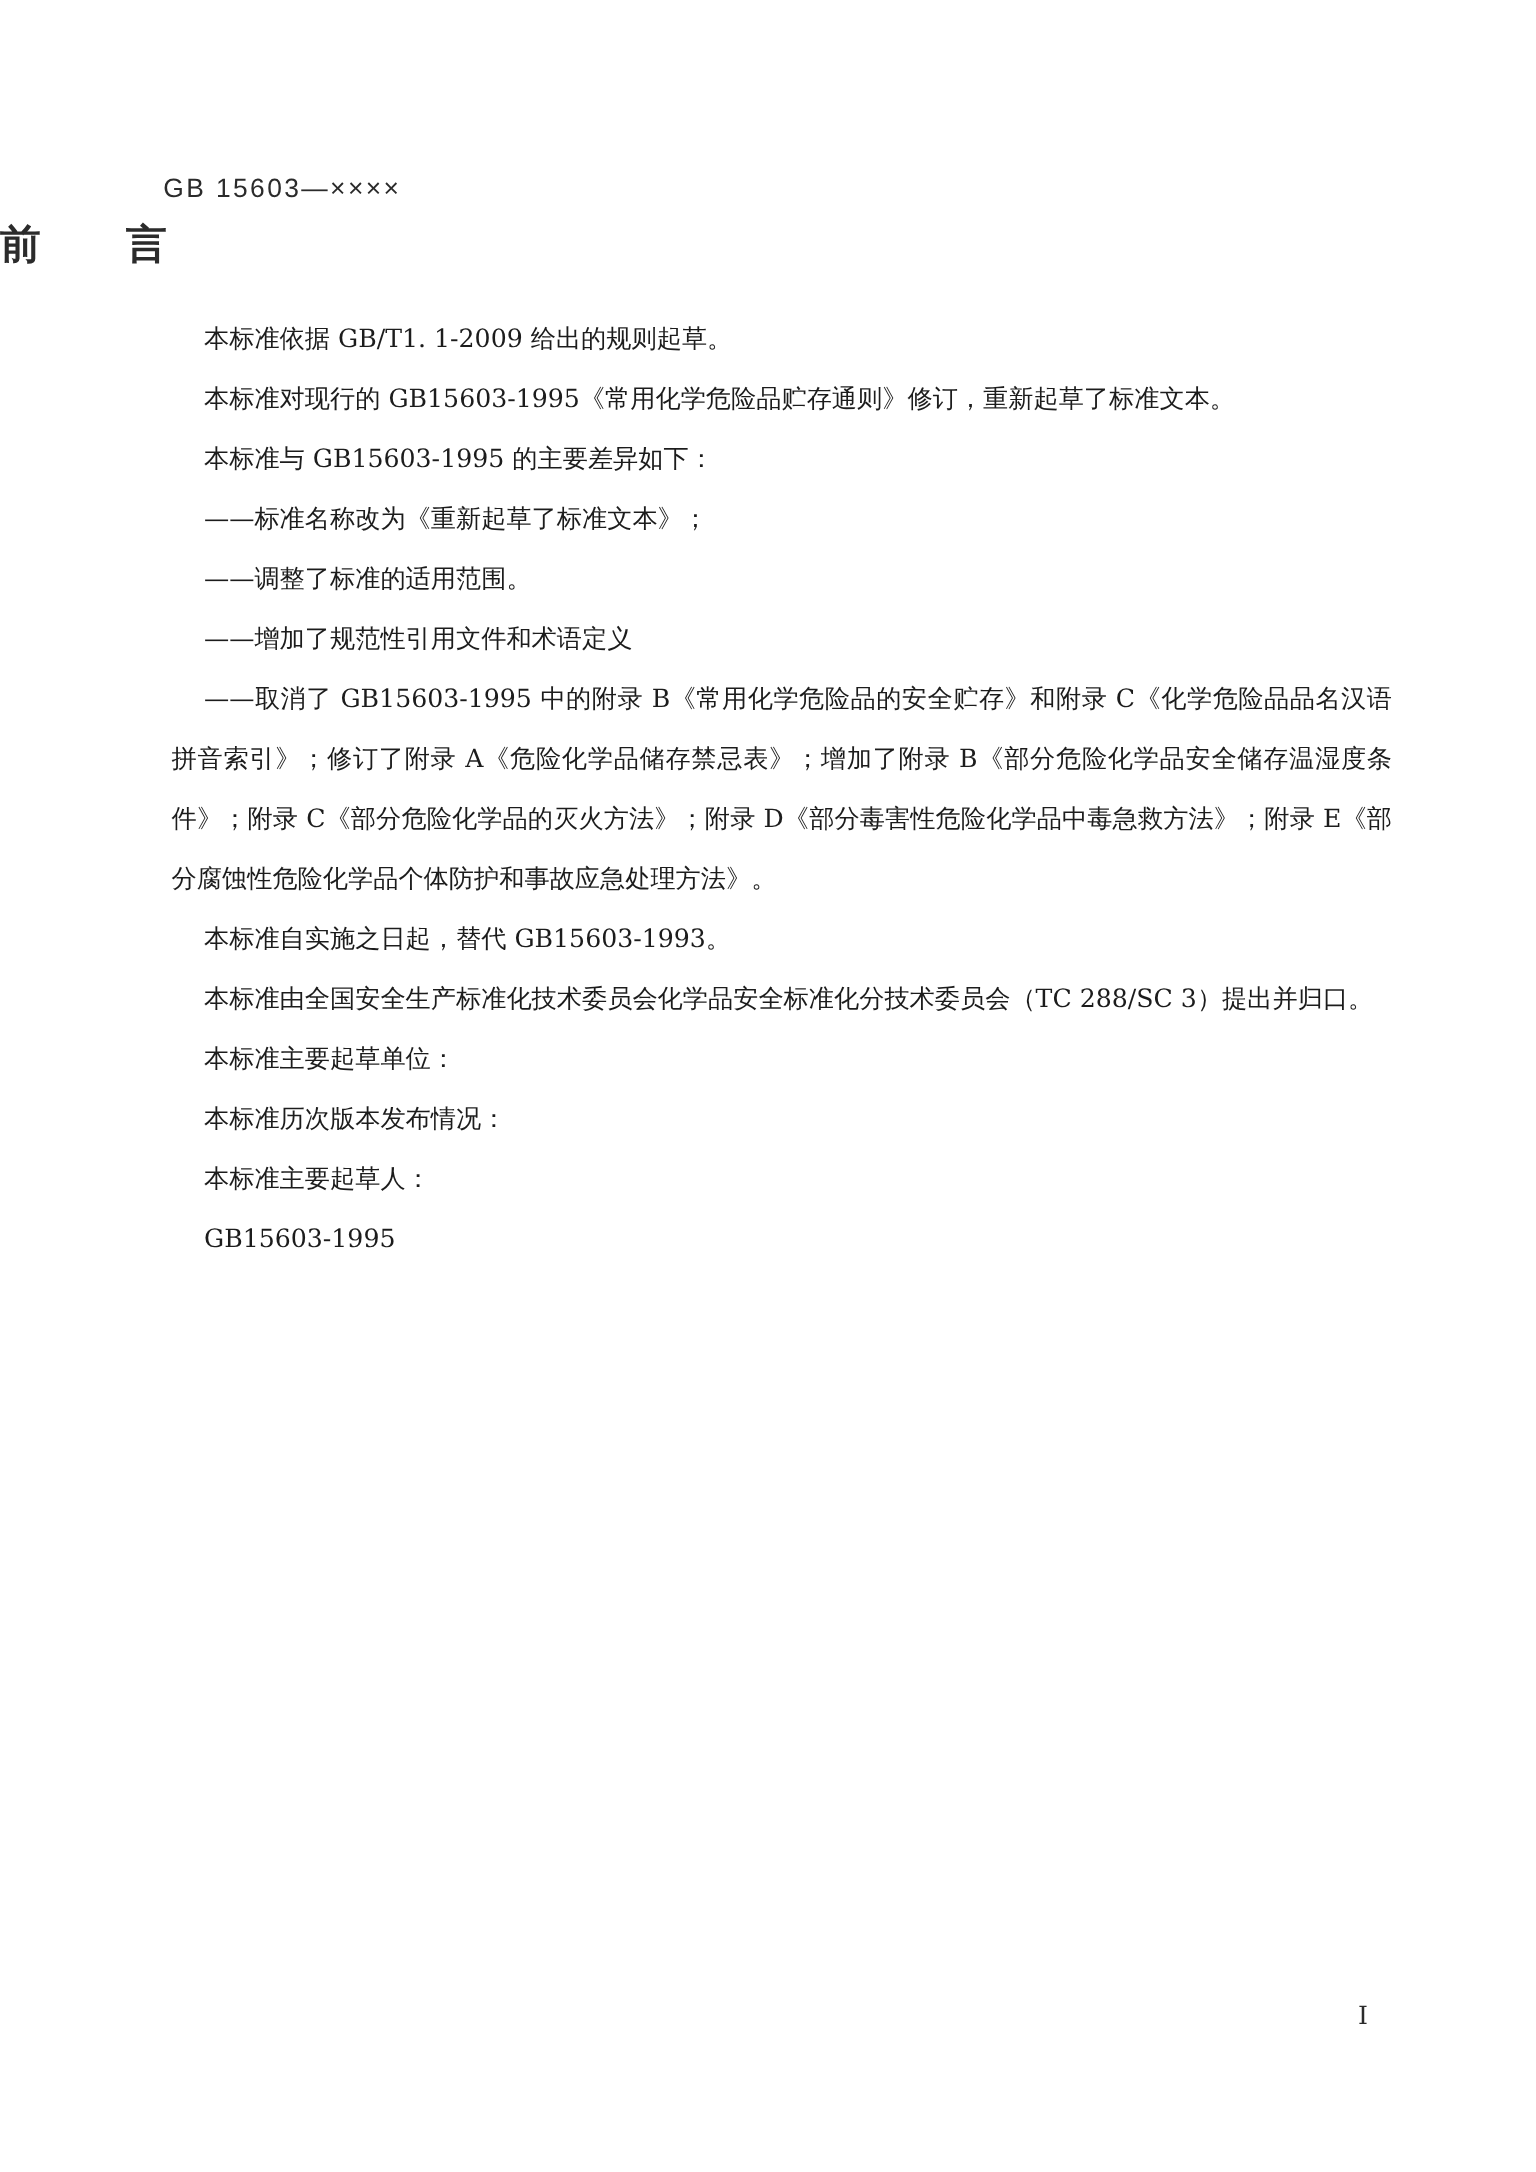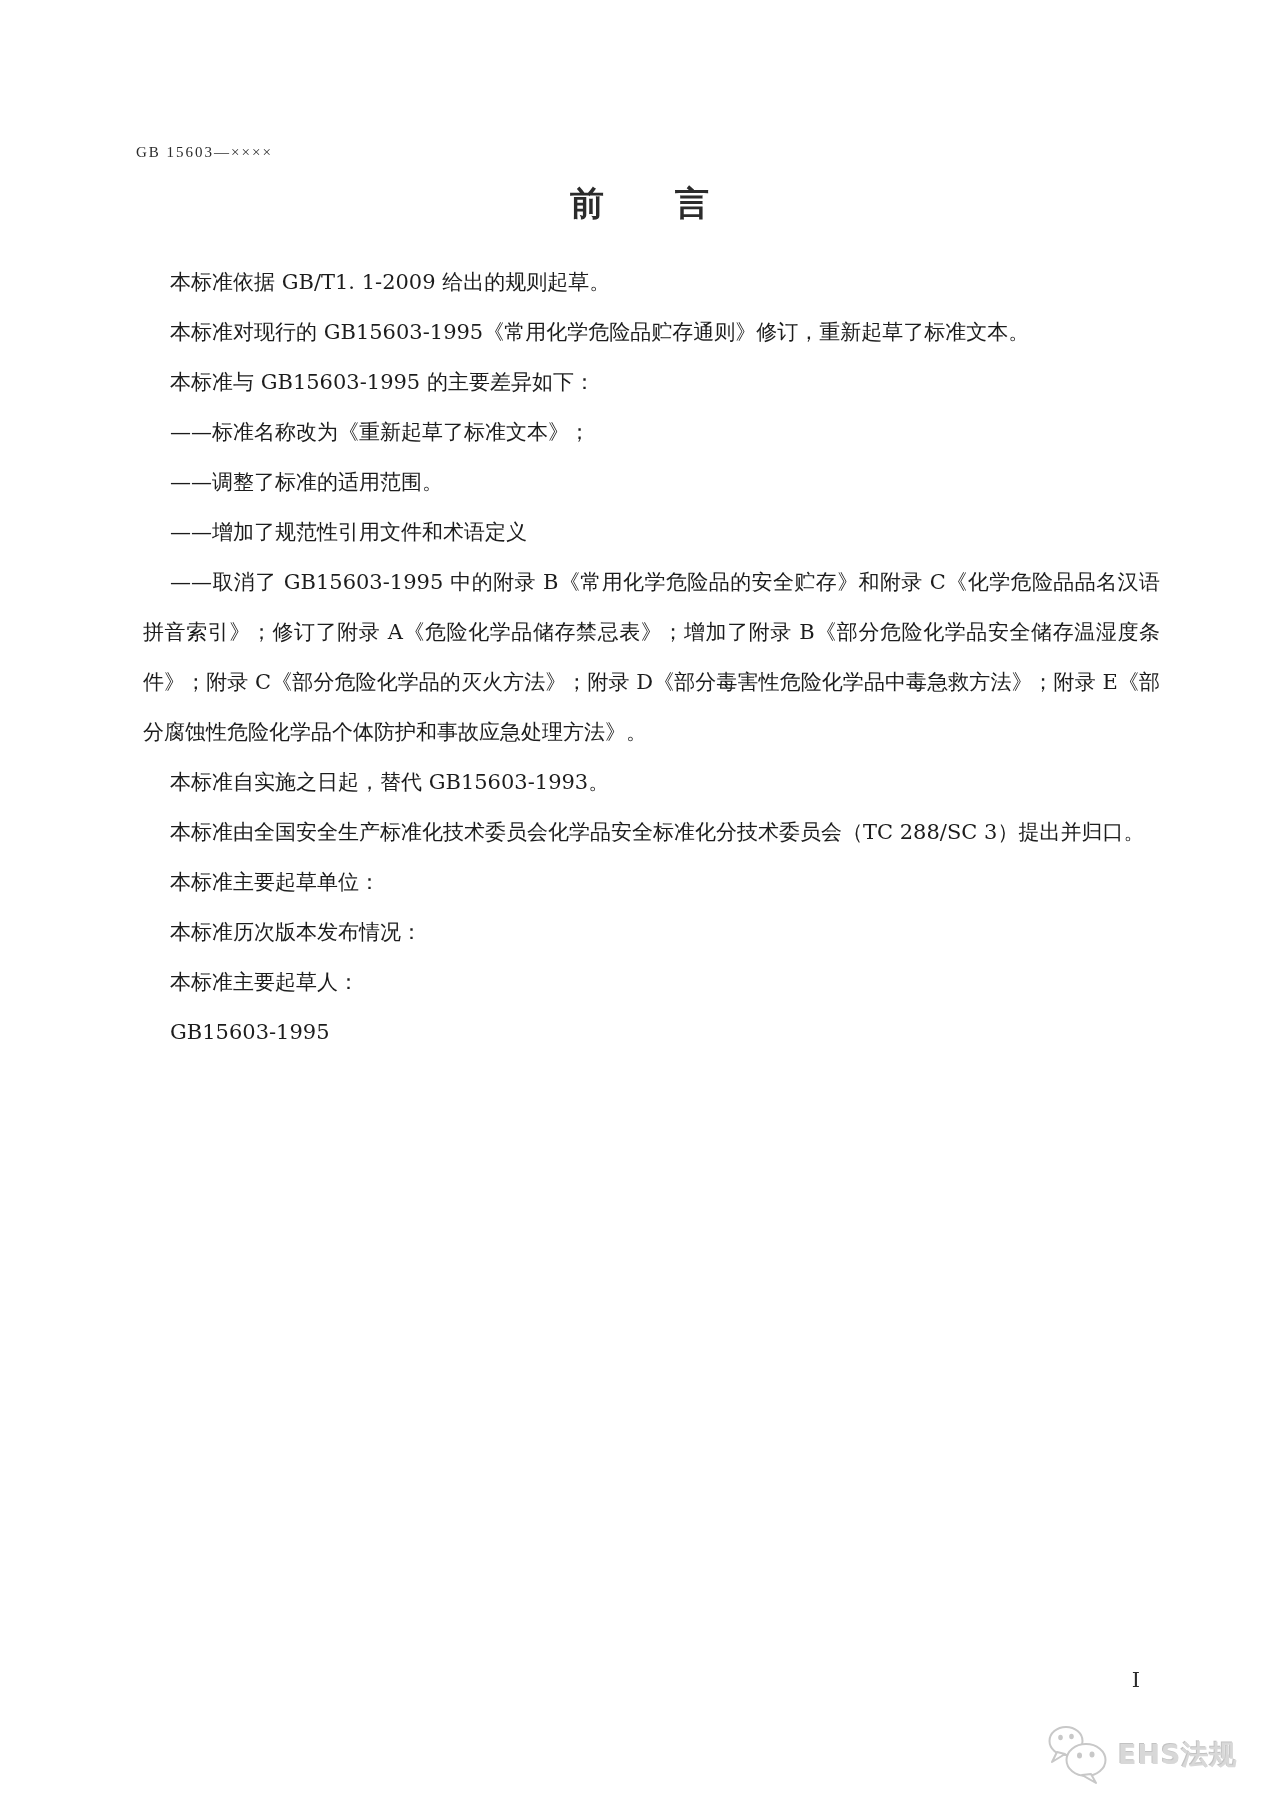--- a/index.html
+++ b/index.html
@@ -13,33 +13,32 @@
     height: 1810px;
     background: #ffffff;
     overflow: hidden;
     font-family: "DejaVu Serif", "Liberation Serif", serif;
     color: #1f1f1f;
   }
   .doc-header {
     position: absolute;
     top: 144px;
     left: 136px;
-    font-family: Liberation Serif, serif;
-    font-size: 15px;
+    font-family: Liberation Sans, sans-serif;
+    font-size: 22px;
     letter-spacing: 2px;
     color: #2b2b2b;
     white-space: pre;
   }
   .doc-title {
     position: absolute;
     top: 181px;
     left: 0;
     width: 100%;
     margin: 0;
-    text-align: center;
     font-family: "DejaVu Sans", "Liberation Sans", sans-serif;
     font-weight: 700;
     font-size: 34px;
     letter-spacing: 1px;
     color: #2b2b2b;
   }
   .doc-body {
     position: absolute;
     top: 257px;
     left: 143px;
@@ -103,31 +102,14 @@
     <p>本标准自实施之日起，替代 GB15603-1993。</p>
     <p>本标准由全国安全生产标准化技术委员会化学品安全标准化分技术委员会（TC 288/SC 3）提出并归口。</p>
     <p>本标准主要起草单位：</p>
     <p>本标准历次版本发布情况：</p>
     <p>本标准主要起草人：</p>
     <p>GB15603-1995</p>
   </div>
 
   <div class="page-number">I</div>
 
-  <div class="watermark">
-    <span class="watermark-icon">
-      <svg width="66" height="62" viewBox="0 0 66 62" xmlns="http://www.w3.org/2000/svg">
-
-        <ellipse cx="22" cy="19" rx="16.5" ry="14" fill="#ffffff" stroke="#c8c8c8" stroke-width="2"></ellipse>
-        <path d="M13 30 L8 40 L21 32 Z" fill="#ffffff" stroke="#c8c8c8" stroke-width="2" stroke-linejoin="round"></path>
-        <ellipse cx="16.5" cy="15.5" rx="2.3" ry="2.8" fill="#c8c8c8"></ellipse>
-        <ellipse cx="27.5" cy="14.5" rx="2.3" ry="2.8" fill="#c8c8c8"></ellipse>
-
-        <ellipse cx="42" cy="38" rx="19.5" ry="16" fill="#ffffff" stroke="#c8c8c8" stroke-width="2"></ellipse>
-        <path d="M47 52 L52 61 L38 53 Z" fill="#ffffff" stroke="#c8c8c8" stroke-width="2" stroke-linejoin="round"></path>
-        <ellipse cx="35.5" cy="33.5" rx="2.5" ry="3" fill="#c8c8c8"></ellipse>
-        <ellipse cx="48" cy="32.5" rx="2.5" ry="3" fill="#c8c8c8"></ellipse>
-      </svg>
-    </span>
-    <span class="watermark-text">EHS法规</span>
-  </div>
 
 </div>
 
 </body></html>

